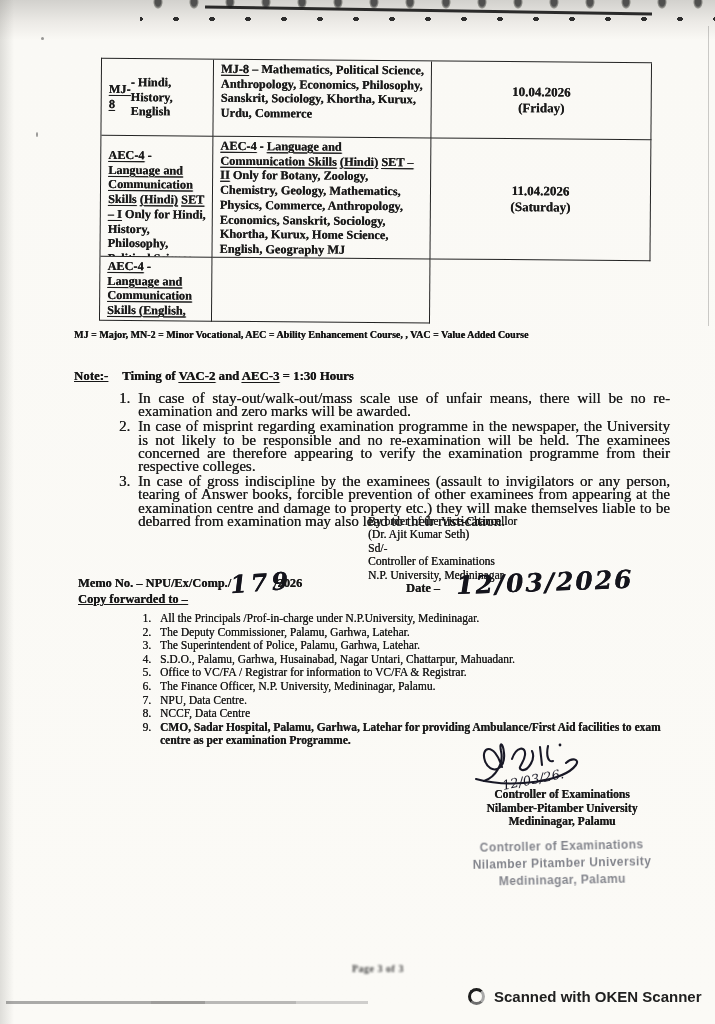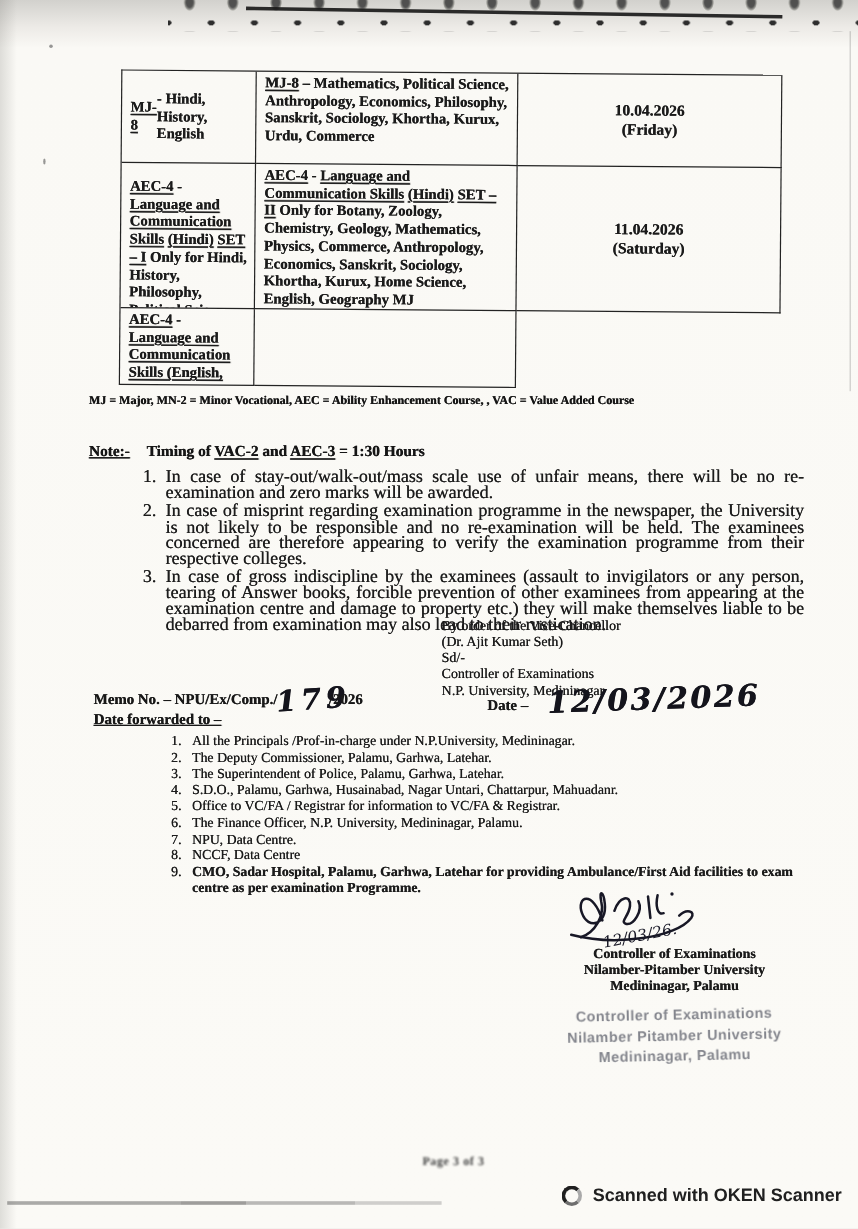--- a/index.html
+++ b/index.html
@@ -217,21 +217,21 @@
     <div>N.P. University, Medininagar</div>
   </div>
 
   <div class="memo ink">
     <span class="m-label">Memo No. – NPU/Ex/Comp./</span>
     <span class="m-number hand">179</span>
     <span class="m-suffix">/2026</span>
     <span class="date-label">Date –</span>
     <span class="m-date hand">12/03/2026</span>
   </div>
-  <div class="copyfwd">Date forwarded to –</div>
+  <div class="copyfwd">Copy forwarded to –</div>
 
   <ol class="fwd">
     <li><span>All the Principals /Prof-in-charge under N.P.University, Medininagar.</span></li>
     <li><span>The Deputy Commissioner, Palamu, Garhwa, Latehar.</span></li>
     <li><span>The Superintendent of Police, Palamu, Garhwa, Latehar.</span></li>
     <li><span>S.D.O., Palamu, Garhwa, Husainabad, Nagar Untari, Chattarpur, Mahuadanr.</span></li>
     <li><span>Office to VC/FA / Registrar for information to VC/FA &amp; Registrar.</span></li>
     <li><span>The Finance Officer, N.P. University, Medininagar, Palamu.</span></li>
     <li><span>NPU, Data Centre.</span></li>
     <li><span>NCCF, Data Centre</span></li>

